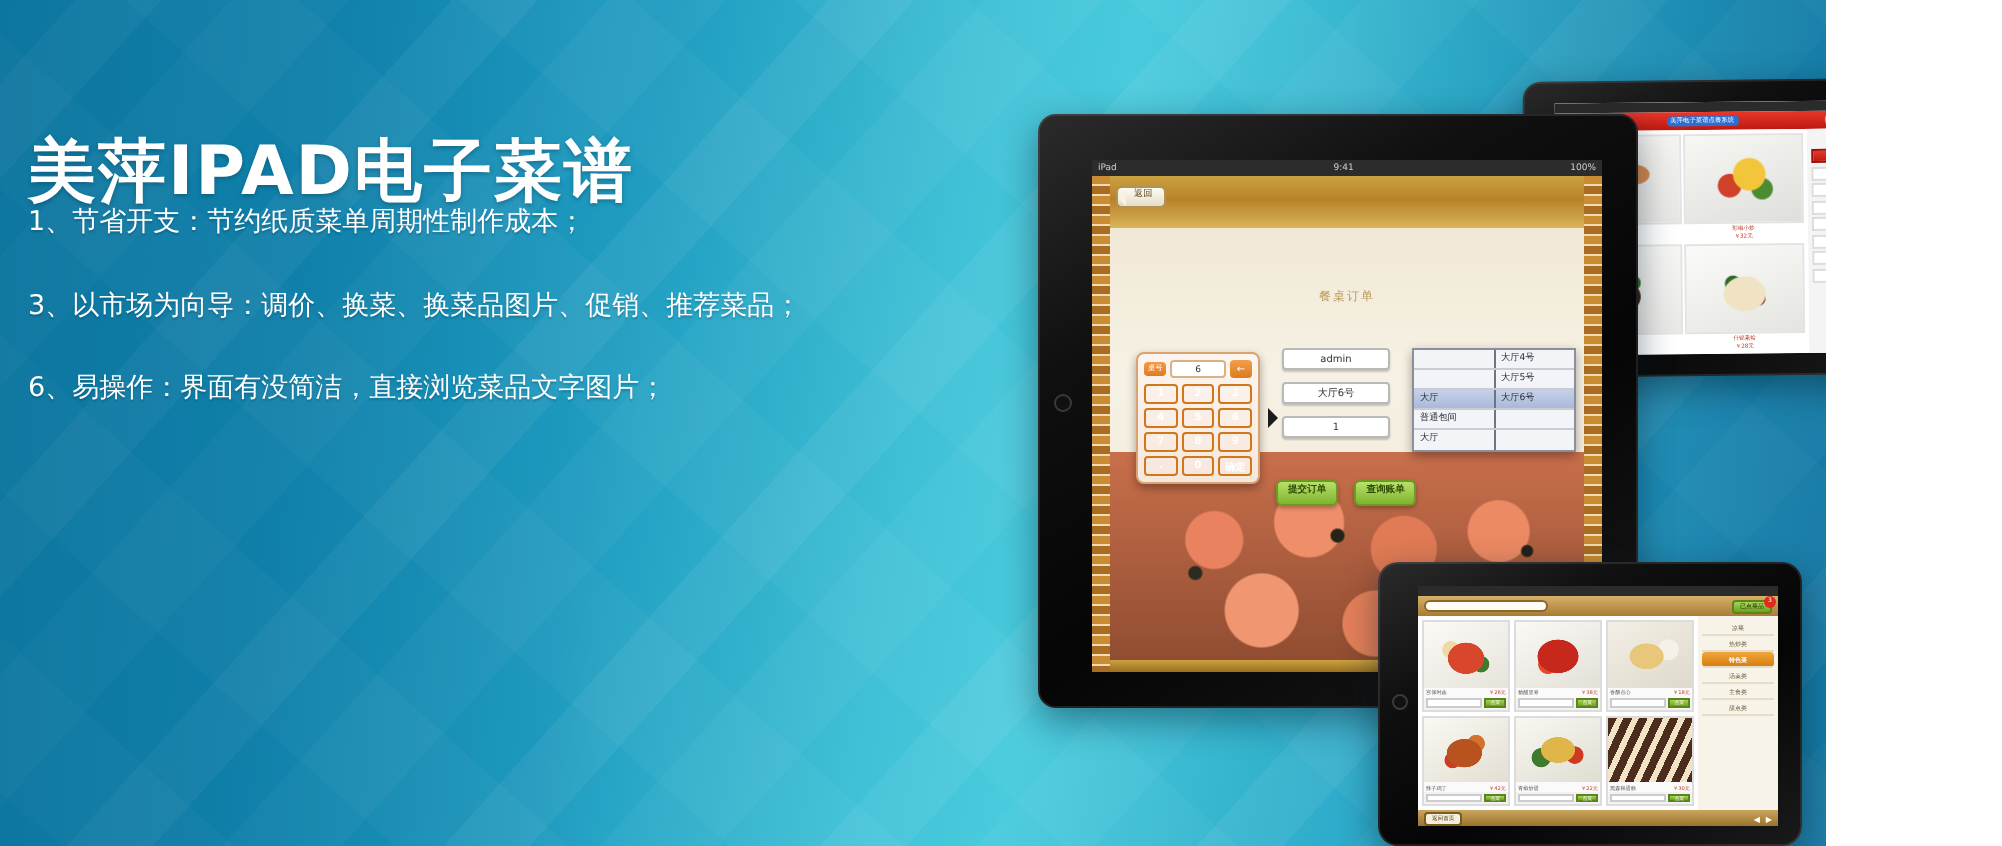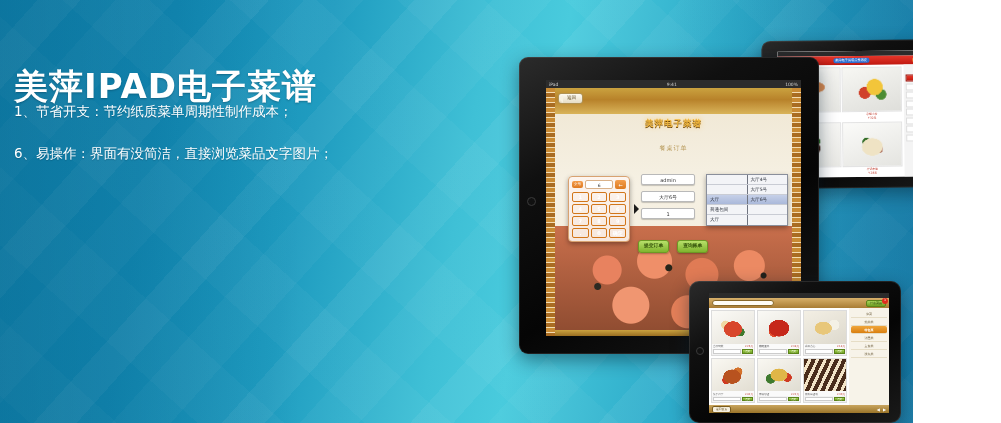--- a/index.html
+++ b/index.html
@@ -415,20 +415,21 @@
 <div class="banner">
   <div class="stripes"></div>
   <div class="stripes2"></div>
   <div class="vig-left"></div>
   <div class="vig-right"></div>
 
   <div class="copy">
     <div class="headline">美萍IPAD电子菜谱</div>
     <div class="bullets">
       <div class="bullet">1、节省开支：节约纸质菜单周期性制作成本；</div>
+      <div class="bullet">3、以市场为向导：调价、换菜、换菜品图片、促销、推荐菜品；</div>
       <div class="bullet">6、易操作：界面有没简洁，直接浏览菜品文字图片；</div>
     </div>
   </div>
 
   <div class="tablet" id="tablet-tr">
     <div class="bezel">
       <div class="cam-dot" style="left:7px; top:70px;"></div>
       <div class="screen">
         <div class="tr-status"></div>
         <div class="tr-redbar">
@@ -487,21 +488,20 @@
         <div class="mm-frame">
           <div class="greek l"></div>
           <div class="greek r"></div>
 
           <div class="mm-photo"></div>
           <div class="mm-photo-frame"></div>
 
           <div class="mm-topbar">
             <div class="back-btn">返回</div>
           </div>
-          <div class="mm-title">美萍电子菜谱</div>
           <div class="mm-sub">餐桌订单</div>
 
           <div class="keypad">
             <div class="kp-display">
               <span class="kp-tag">桌号</span>
               <span class="kp-val">6</span>
               <span class="kp-back"></span>
             </div>
             <div class="kp-grid">
               <div class="kp-key">1</div>

